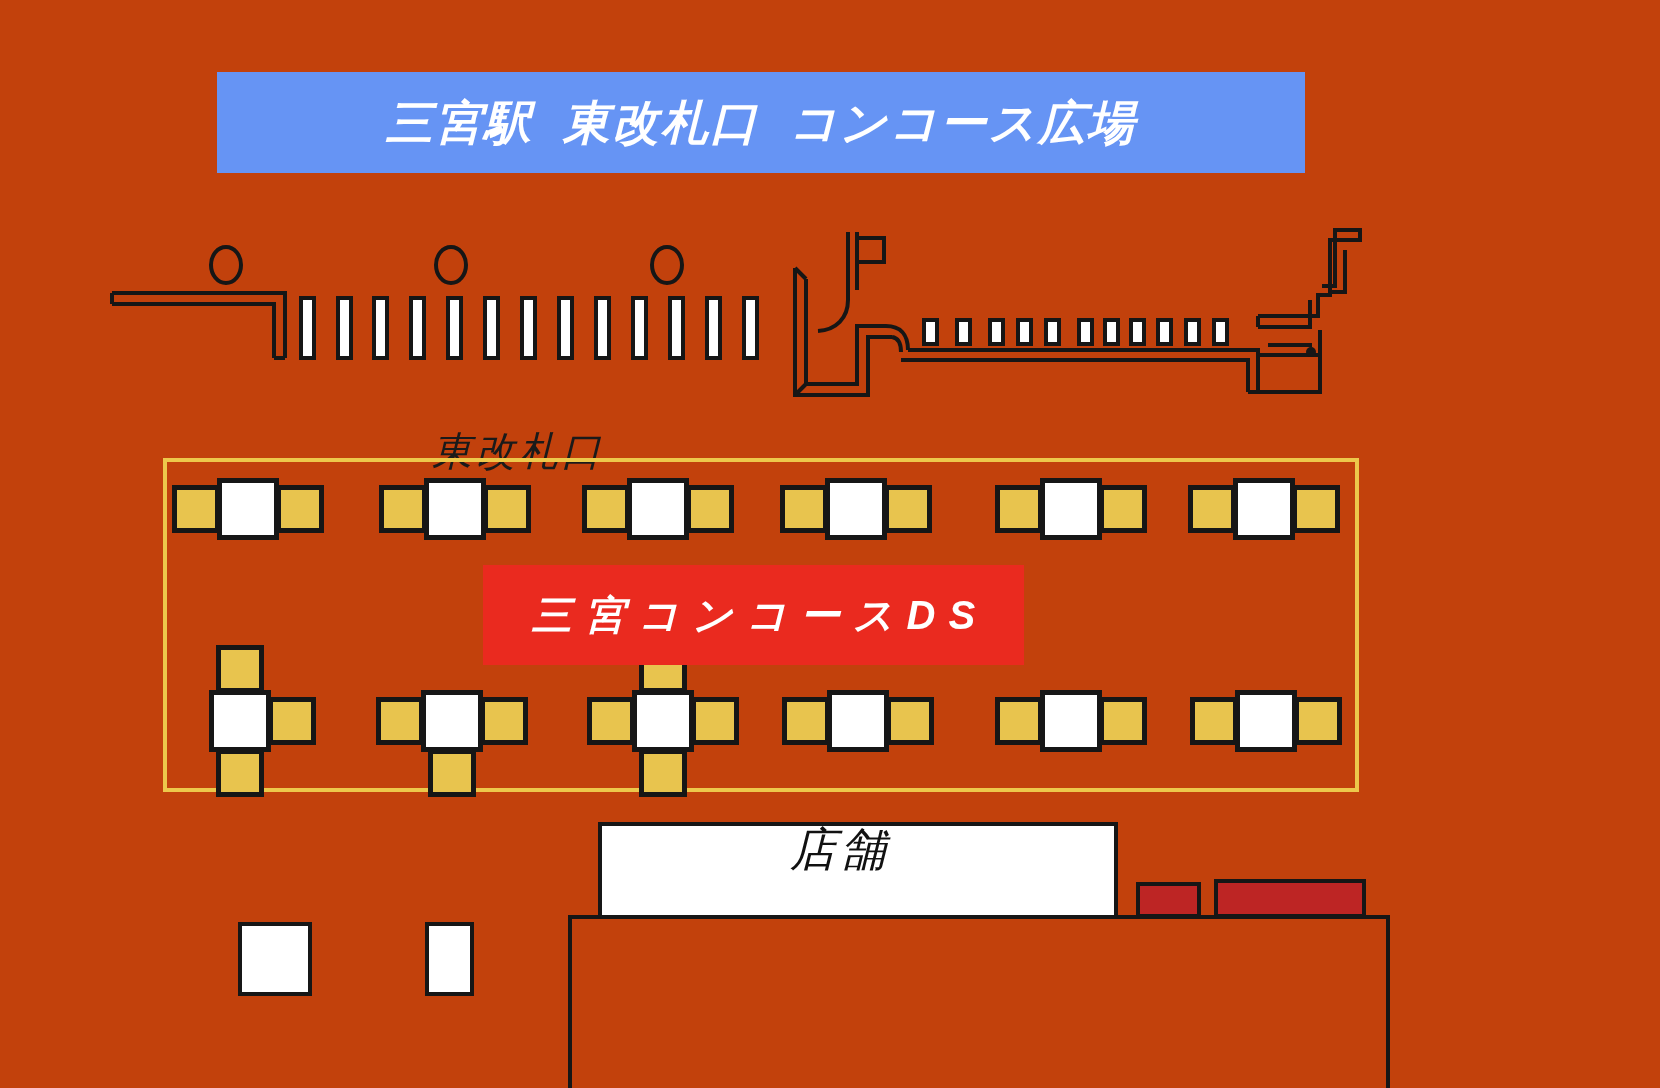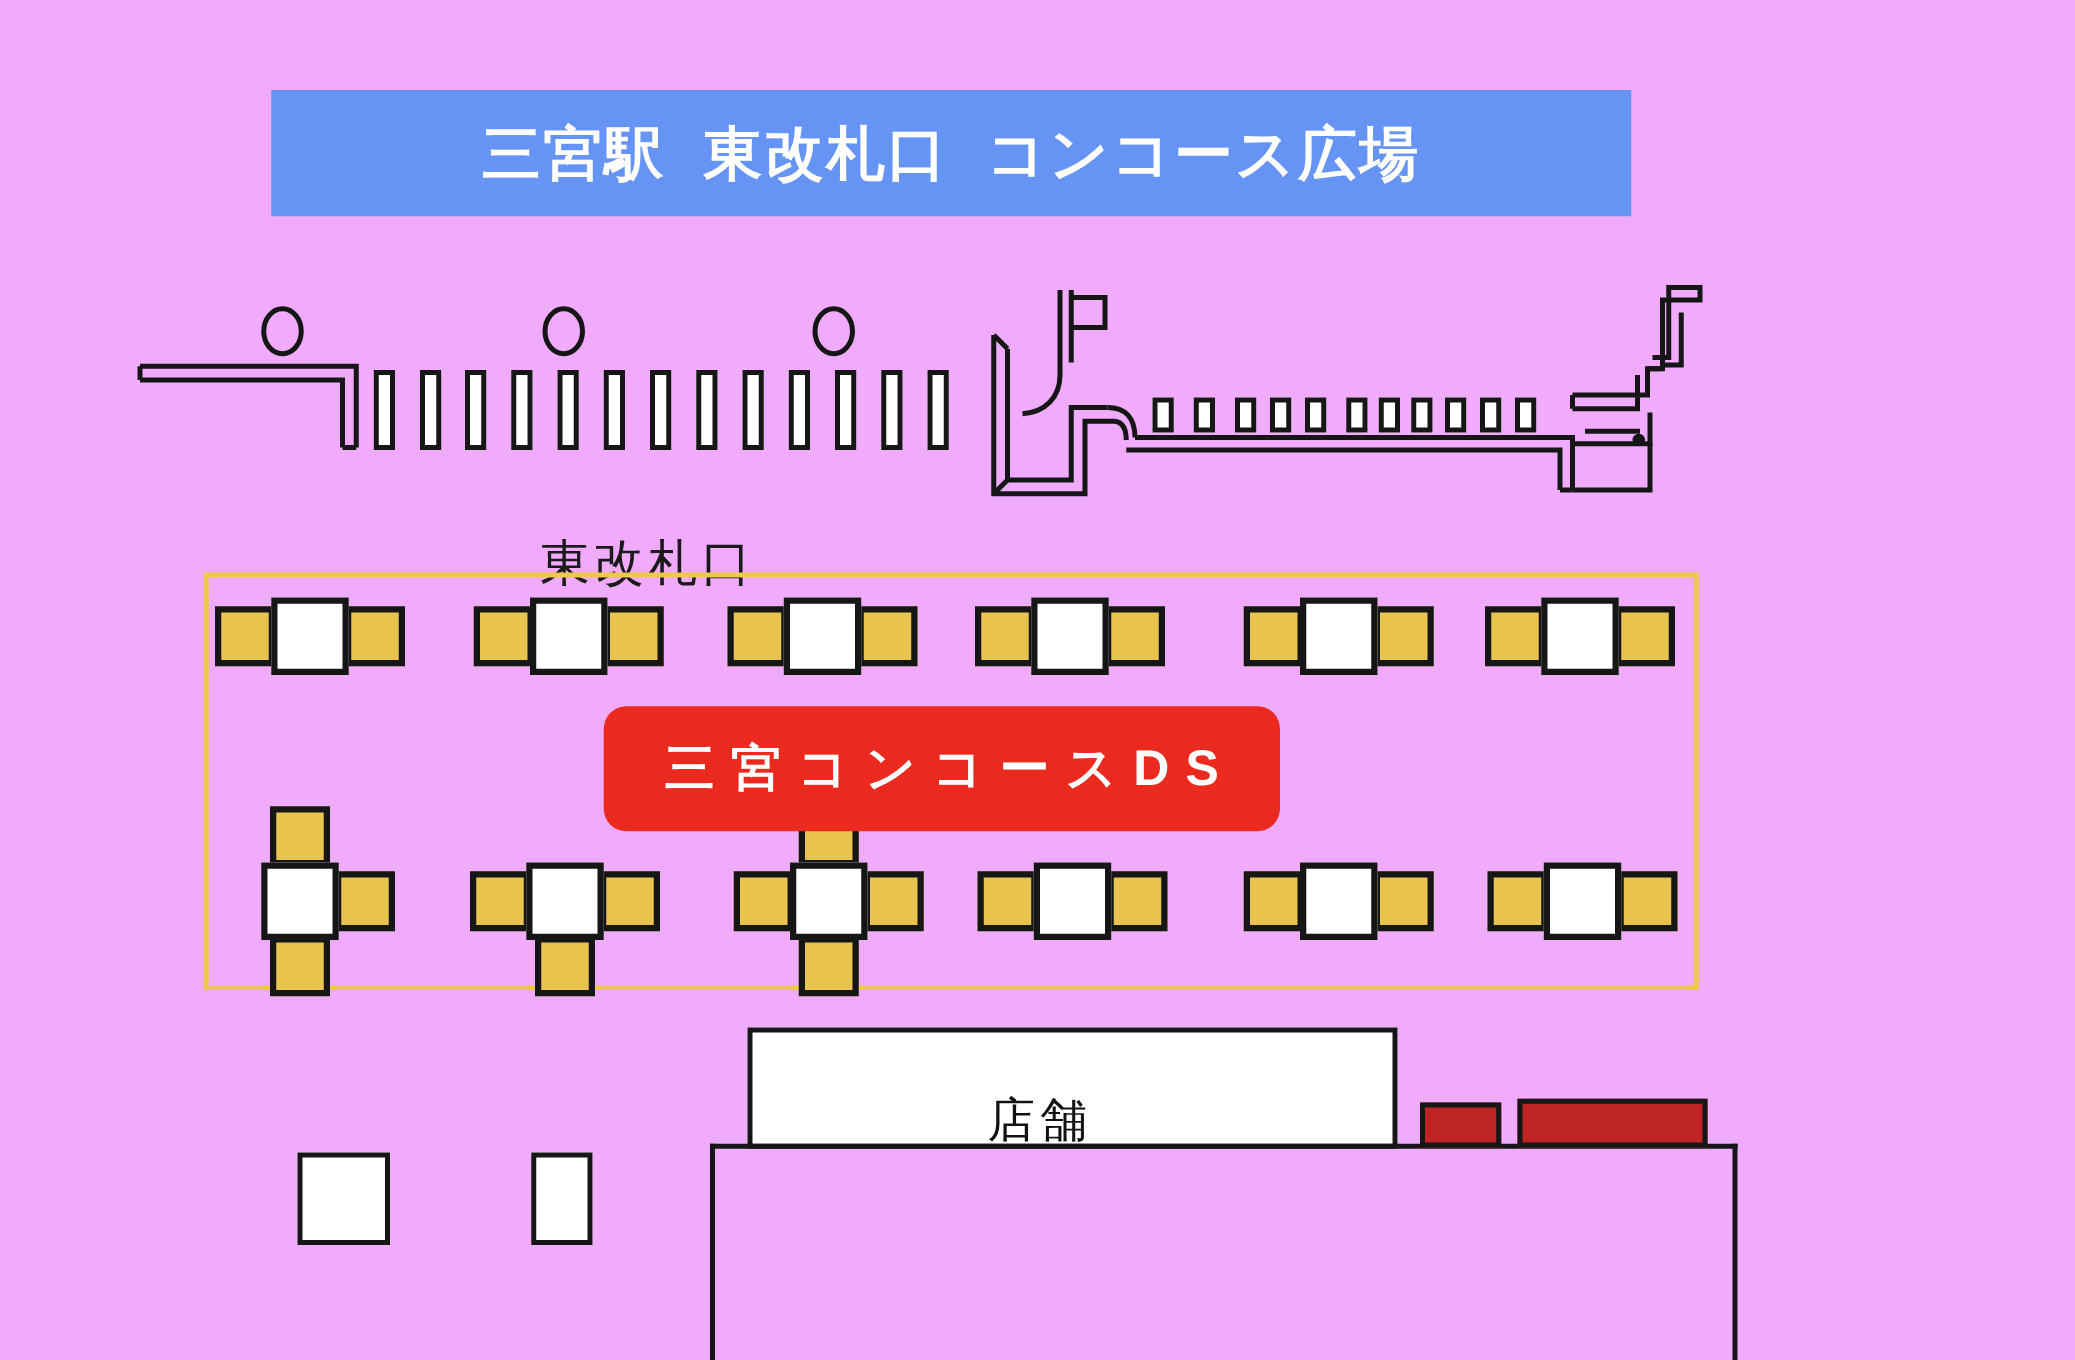--- a/index.html
+++ b/index.html
@@ -8,22 +8,23 @@
     padding: 0;
     background: #ffffff;
   }
   body {
     font-family: "Liberation Sans", "DejaVu Sans", sans-serif;
   }
   #stage {
     position: relative;
     width: 1660px;
     height: 1088px;
-    background: #f0abfc;
+    background: #c2410c;
     overflow: hidden;
+    font-style: italic;
   }
 
   
   .title-banner {
     position: absolute;
     left: 217px;
     top: 72px;
     width: 1088px;
     height: 101px;
     background: #6694f4;
@@ -50,22 +51,22 @@
     letter-spacing: 3px;
     white-space: pre;
     line-height: 1;
     margin-top: 48px;
   }
 
   
   .shop-label {
     position: absolute;
     left: 790px;
-    top: 878px;
-    font-size: 38px;
+    top: 826px;
+    font-size: 46px;
     color: #111111;
     letter-spacing: 4px;
     white-space: pre;
     line-height: 1;
   }
 
   
   .plaza-outline {
     position: absolute;
     left: 163px;
@@ -81,21 +82,20 @@
   .ds-sign {
     position: absolute;
     left: 483px;
     top: 565px;
     width: 541px;
     height: 100px;
     background: #ea2a1f;
     display: flex;
     align-items: center;
     justify-content: center;
-    border-radius: 18px;
   }
   .ds-sign .ds-text {
     color: #ffffff;
     font-size: 40px;
     font-weight: bold;
     letter-spacing: 13px;
     padding-left: 13px;
     white-space: pre;
     line-height: 1;
   }

